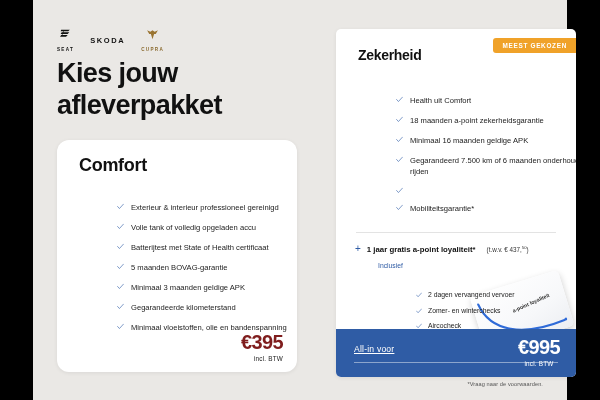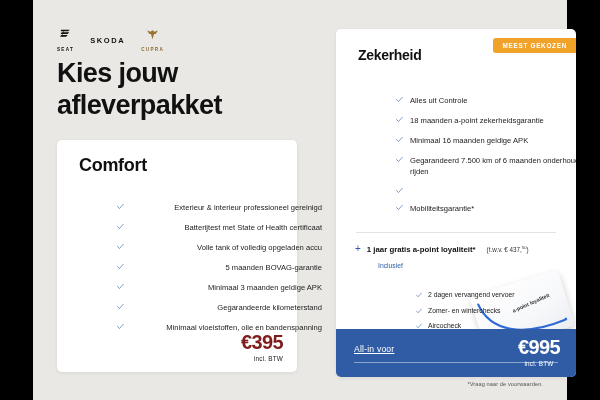--- a/index.html
+++ b/index.html
@@ -25,31 +25,31 @@
   .logo-word.cupra{color:#8a6a2f;}
 
   .headline{
     position:absolute;left:24px;top:58px;width:250px;
     font-size:27px;line-height:1.17;font-weight:700;color:#111;letter-spacing:-0.6px;
   }
 
   
   .card-comfort{
     position:absolute;left:24px;top:140px;width:240px;height:232px;
-    background:#fff;border-radius:5px;
+    background:#fff;border-radius:12px;
     box-shadow:0 1px 4px rgba(0,0,0,.07);
   }
   .card-comfort h2{
     margin:0;position:absolute;left:22px;top:15px;
     font-size:18px;font-weight:700;color:#111;letter-spacing:-0.3px;
   }
   .c-list{position:absolute;left:20px;top:46px;width:205px;}
   .c-list li{
     list-style:none;display:flex;gap:7px;margin:0 0 9px 0;
-    font-size:7.6px;line-height:1.45;color:#1b1b1b;justify-content:space-between;
+    font-size:7.6px;line-height:1.45;color:#1b1b1b;
   }
   .tick{flex:0 0 auto;width:7px;height:7px;margin-top:1px;}
   .tick svg{display:block;}
   .price-block{position:absolute;right:14px;bottom:10px;text-align:right;}
   .price-main{font-size:20px;font-weight:700;color:#7f1d1d;letter-spacing:-0.6px;line-height:1;}
   .price-sub{font-size:6.4px;color:#222;margin-top:3px;letter-spacing:.2px;}
 
   
   .card-zeker{
     position:absolute;left:303px;top:29px;width:240px;height:348px;
@@ -158,29 +158,29 @@
               </svg>
             </span>
           <span>Exterieur &amp; interieur professioneel gereinigd</span>
         </li>
         <li>
           <span class="tick">
               <svg width="7" height="7" viewBox="0 0 12 12">
                 <path d="M1 6l3.2 3.5L11 2" stroke="#3C66AC" stroke-width="1.1" fill="none" stroke-linecap="round" stroke-linejoin="round"></path>
               </svg>
             </span>
+          <span>Volle tank of volledig opgeladen accu</span>
+        </li>
+        <li>
+          <span class="tick">
+              <svg width="7" height="7" viewBox="0 0 12 12">
+                <path d="M1 6l3.2 3.5L11 2" stroke="#3C66AC" stroke-width="1.1" fill="none" stroke-linecap="round" stroke-linejoin="round"></path>
+              </svg>
+            </span>
           <span>Batterijtest met State of Health certificaat</span>
-        </li>
-        <li>
-          <span class="tick">
-              <svg width="7" height="7" viewBox="0 0 12 12">
-                <path d="M1 6l3.2 3.5L11 2" stroke="#3C66AC" stroke-width="1.1" fill="none" stroke-linecap="round" stroke-linejoin="round"></path>
-              </svg>
-            </span>
-          <span>Volle tank of volledig opgeladen accu</span>
         </li>
         <li>
           <span class="tick">
               <svg width="7" height="7" viewBox="0 0 12 12">
                 <path d="M1 6l3.2 3.5L11 2" stroke="#3C66AC" stroke-width="1.1" fill="none" stroke-linecap="round" stroke-linejoin="round"></path>
               </svg>
             </span>
           <span>5 maanden BOVAG-garantie</span>
         </li>
         <li>
@@ -218,21 +218,21 @@
       <div class="badge">MEEST GEKOZEN</div>
       <h2>Zekerheid</h2>
 
       <ul class="z-list">
         <li>
           <span class="tick">
               <svg width="7" height="7" viewBox="0 0 12 12">
                 <path d="M1 6l3.2 3.5L11 2" stroke="#3C66AC" stroke-width="1.1" fill="none" stroke-linecap="round" stroke-linejoin="round"></path>
               </svg>
             </span>
-          <span>Alles uit Controle</span>
+          <span>Health uit Comfort</span>
         </li>
         <li>
           <span class="tick">
               <svg width="7" height="7" viewBox="0 0 12 12">
                 <path d="M1 6l3.2 3.5L11 2" stroke="#3C66AC" stroke-width="1.1" fill="none" stroke-linecap="round" stroke-linejoin="round"></path>
               </svg>
             </span>
           <span>18 maanden a-point zekerheidsgarantie</span>
         </li>
         <li>

